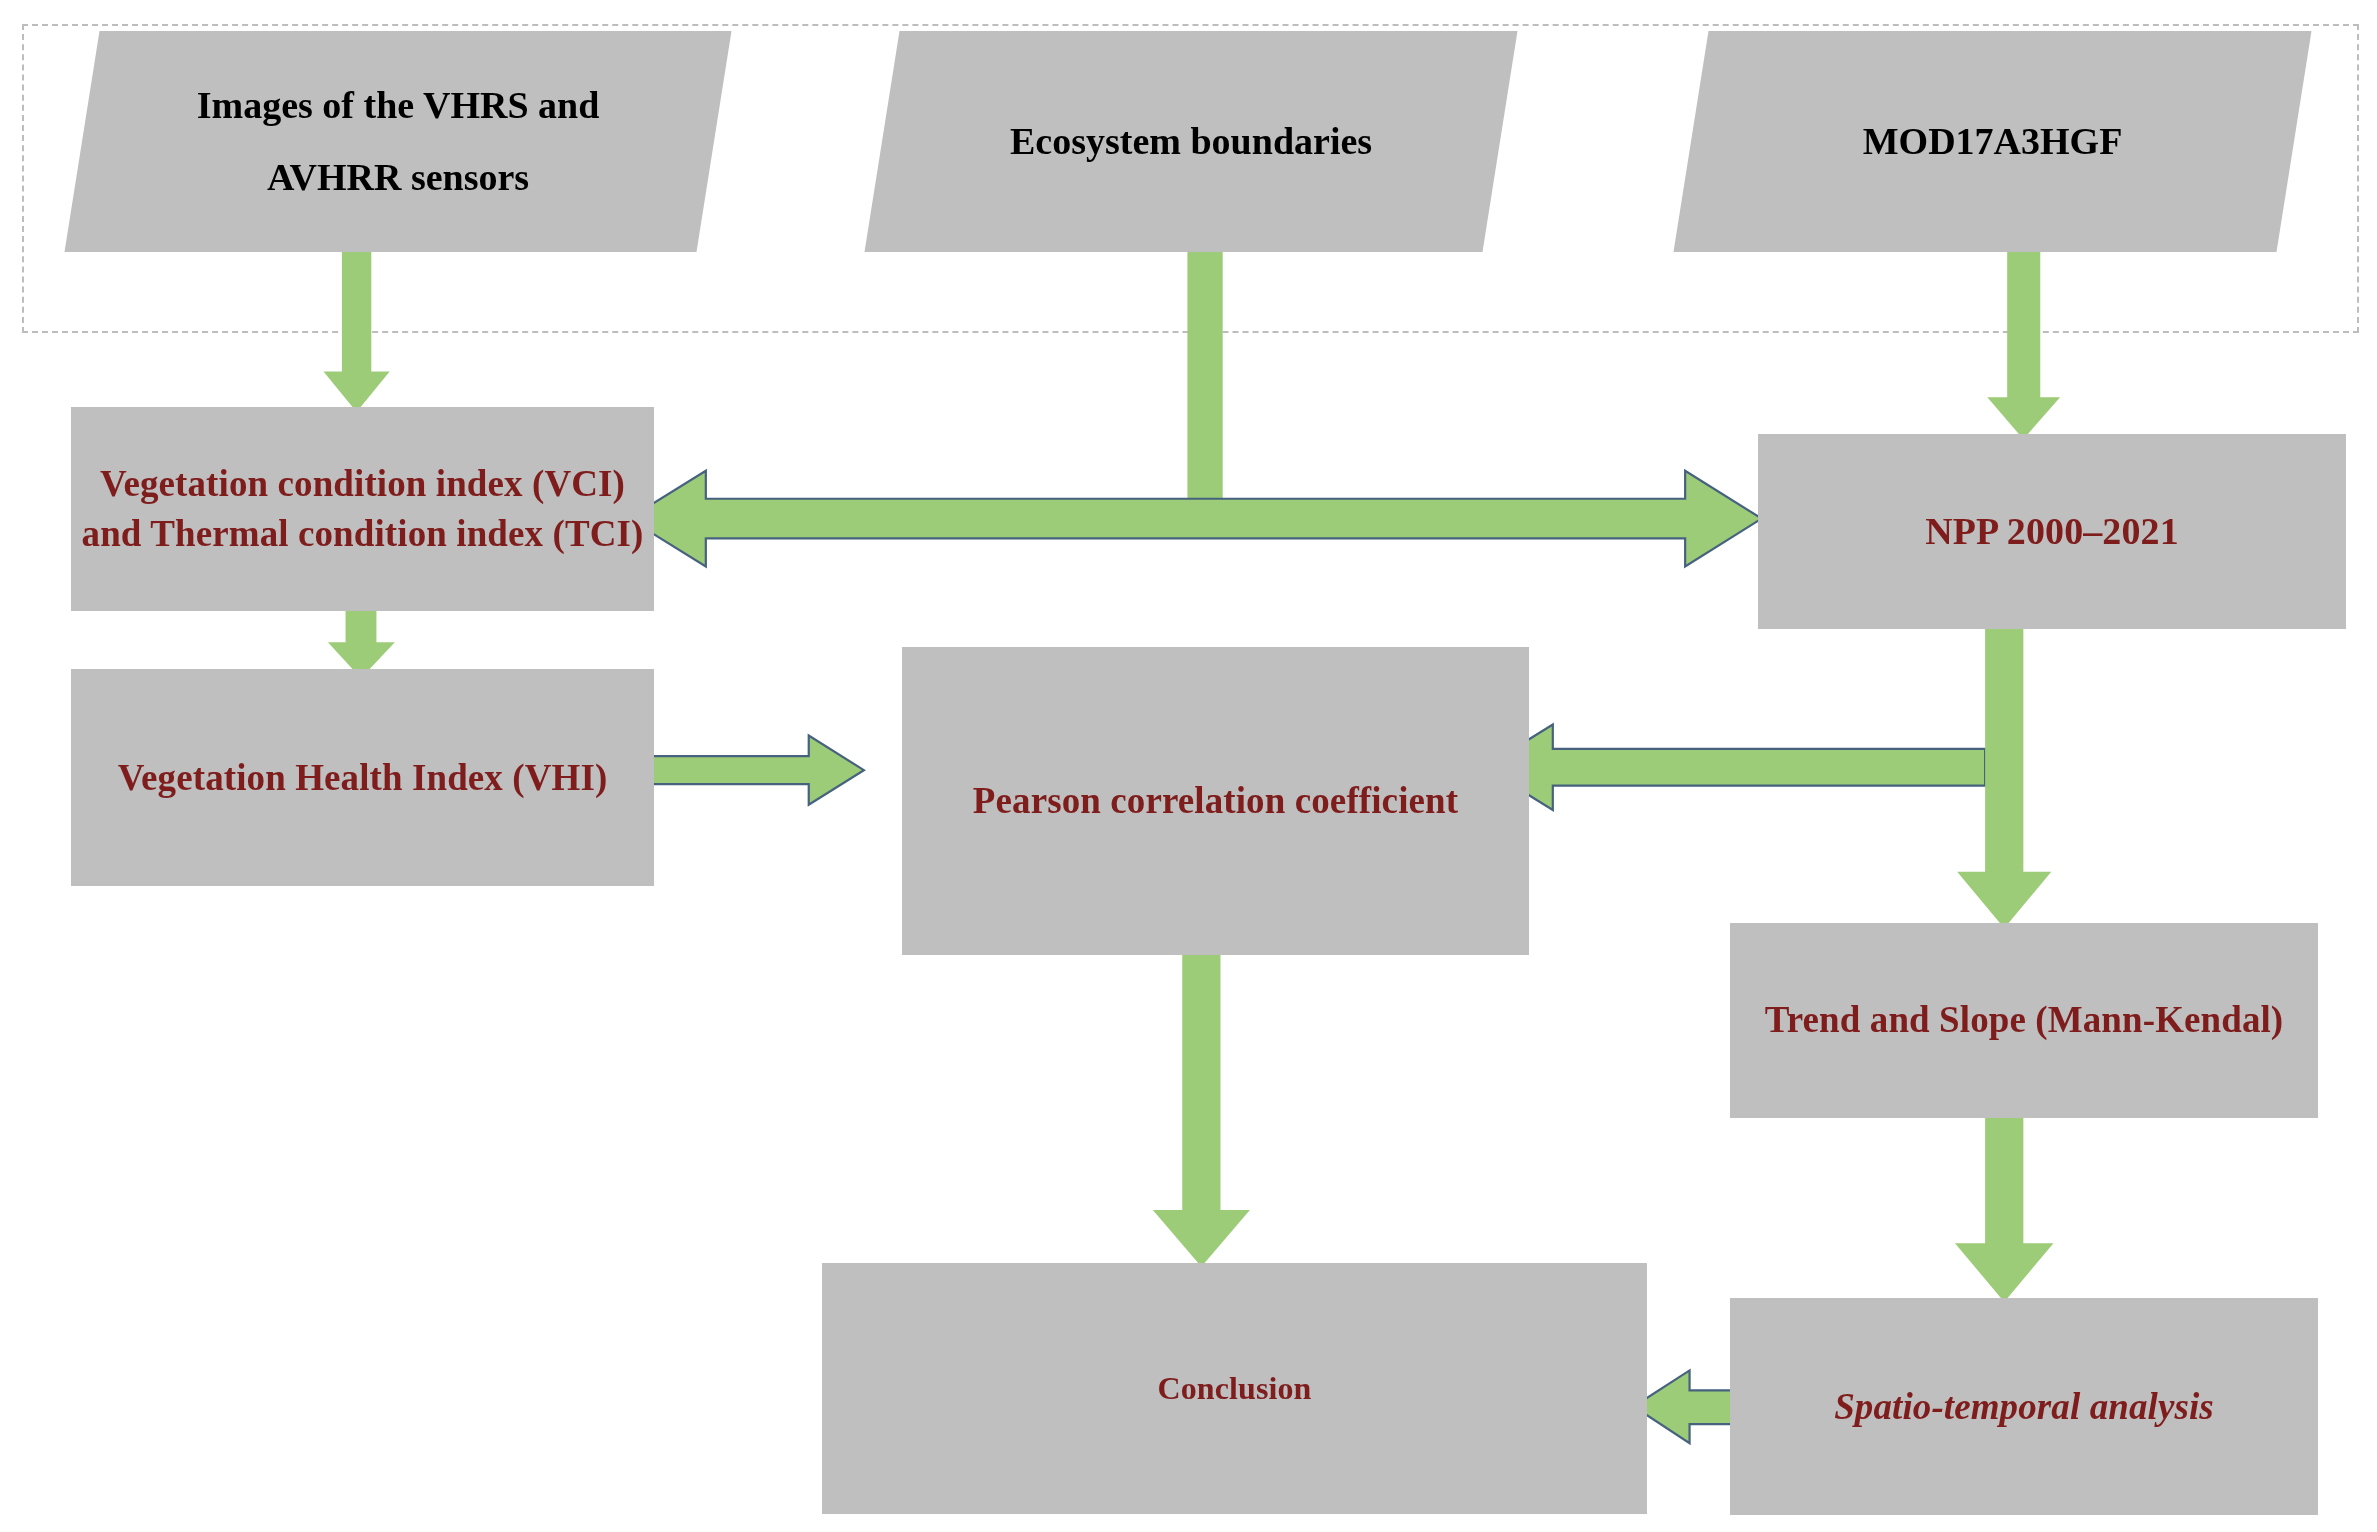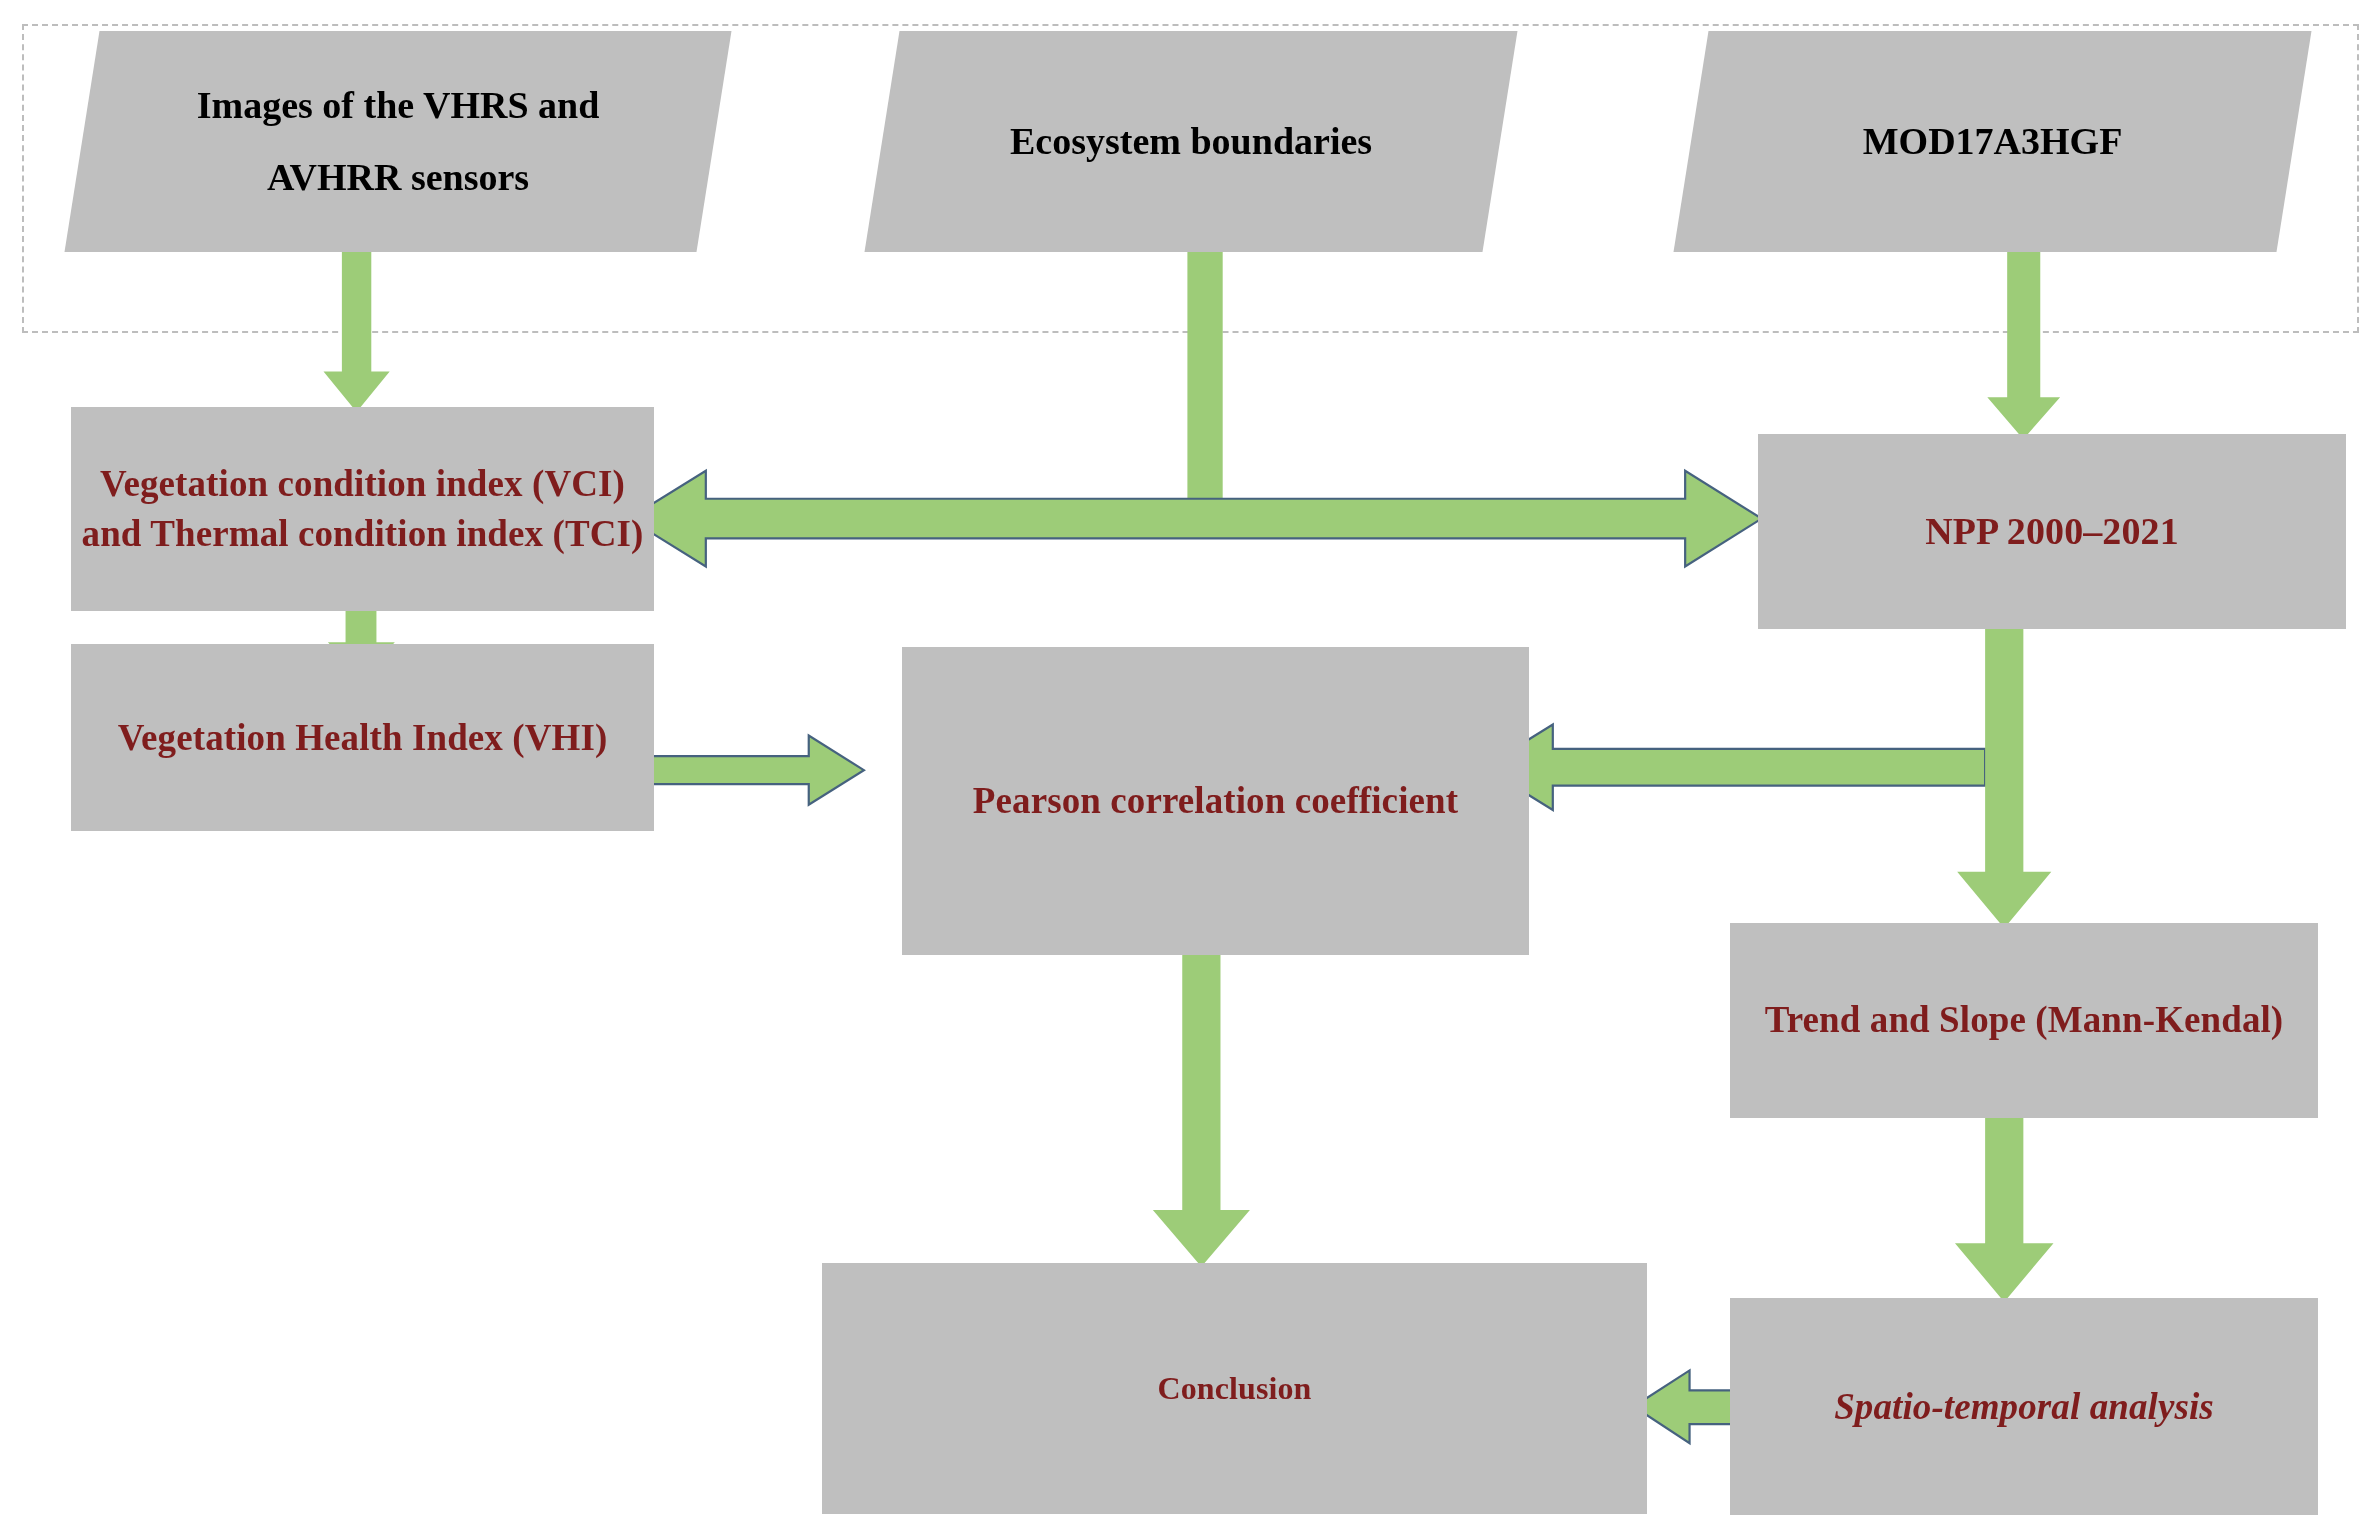--- a/index.html
+++ b/index.html
@@ -119,21 +119,21 @@
   <div class="para" style="left:1691px; top:31px; width:603px; height:221px; font-size:38px;">
     <div class="inner">
       <span>MOD17A3HGF</span>
     </div>
   </div>
 
   <div class="node" style="left:71px; top:407px; width:583px; height:204px; font-size:37px;">
     <span class="lbl">Vegetation condition index (VCI) and Thermal condition index (TCI)</span>
   </div>
 
-  <div class="node" style="left:71px; top:644px; width:583px; height:187px; font-size:37px;">
+  <div class="node" style="left:71px; top:669px; width:583px; height:217px; font-size:37px;">
     <span class="lbl">Vegetation Health Index (VHI)</span>
   </div>
 
   <div class="node" style="left:902px; top:647px; width:627px; height:308px; font-size:37px;">
     <span class="lbl">Pearson correlation coefficient</span>
   </div>
 
   <div class="node" style="left:1730px; top:434px; width:588px; height:195px; font-size:38px;margin-left:28px;">
     <span class="lbl">NPP 2000–2021</span>
   </div>

